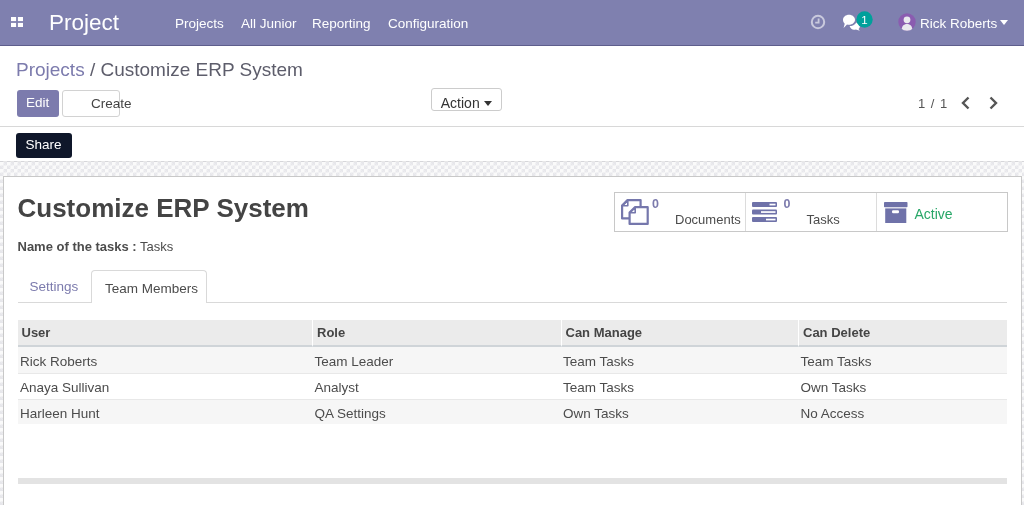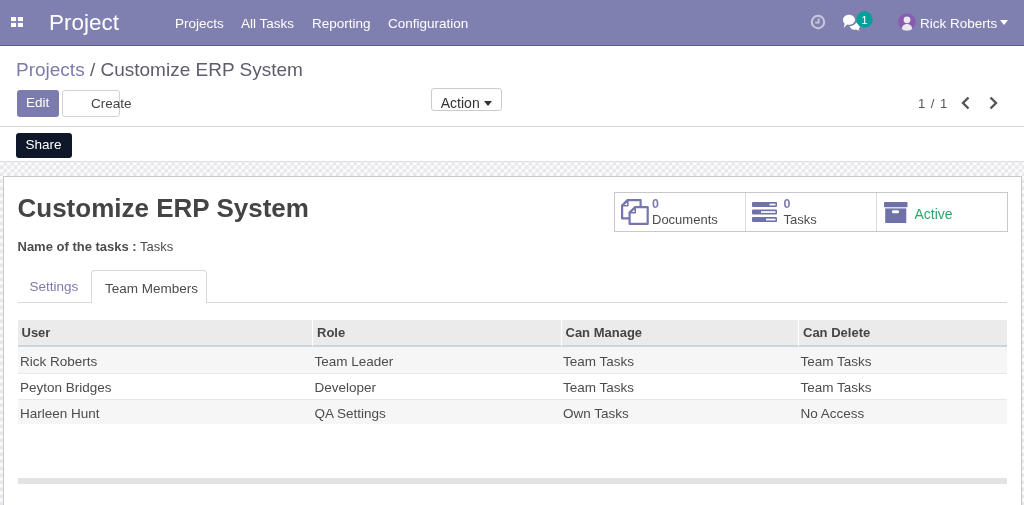--- a/index.html
+++ b/index.html
@@ -38,21 +38,21 @@
   }
   #sheet { left:2.5px; top:175.5px; width:1019px; height:329.5px; background:#fff; border:1px solid #c8c8c8; border-bottom:none; }
 
   #title { left:17.5px; top:193px; font-size:26px; font-weight:bold; color:#444; }
   #nameline { left:17.5px; top:238.5px; font-size:13px; color:#4c4c4c; }
 
   
   #statbox { left:614px; top:192px; width:393.5px; height:39.5px; border:1px solid #c8c8c8; background:#fff; }
   .statdiv { position:absolute; top:193px; width:1px; height:37.5px; background:#dcdcdc; }
   .statnum { position:absolute; font-size:12.5px; font-weight:bold; color:#7c7bad; }
-  .statlbl { position:absolute; font-size:13px; color:#4c4c4c; }
+  .statlbl { position:absolute; font-size:13px; color:#4c4c4c;margin-left:23px; }
   #active-lbl { left:914.5px; top:206px; font-size:14px; color:#28a768; }
 
   
   #tab-settings { left:29.5px; top:279px; font-size:13.5px; color:#7c7bad; }
   #tab-active { left:91px; top:269.5px; width:116px; height:33.5px; background:#fff; border:1px solid #d9d9d9; border-bottom:none; border-radius:4px 4px 0 0; z-index:3; }
   #tab-active span { position:absolute; left:13px; top:10px; font-size:13.5px; color:#4c4c4c; }
   #tabline { left:17.5px; top:302.3px; width:989.5px; height:1px; background:#d9d9d9; z-index:2; }
 
   
   #tbl { left:17.5px; top:319.5px; width:989.5px; }
@@ -69,21 +69,21 @@
 
 <div id="nav" class="abs">
   <svg id="appicon" class="abs" width="12" height="10" viewBox="0 0 12 10">
     <rect x="0" y="0" width="5.1" height="4.1" fill="#fff"></rect>
     <rect x="6.9" y="0" width="5.1" height="4.1" fill="#fff"></rect>
     <rect x="0" y="5.9" width="5.1" height="4.1" fill="#fff"></rect>
     <rect x="6.9" y="5.9" width="5.1" height="4.1" fill="#fff"></rect>
   </svg>
   <div id="brand" class="abs">Project</div>
   <div class="abs navmenu" style="left:175px;">Projects</div>
-  <div class="abs navmenu" style="left:241px;">All Tasks</div>
+  <div class="abs navmenu" style="left:241px;">All Junior</div>
   <div class="abs navmenu" style="left:312px;">Reporting</div>
   <div class="abs navmenu" style="left:388px;">Configuration</div>
 
   <svg class="abs" style="left:810px; top:14px;" width="16" height="16" viewBox="0 0 16 16">
     <circle cx="8" cy="8" r="6.2" fill="none" stroke="#c9c9dd" stroke-width="2"></circle>
     <path d="M8.6 4.5 V8.6 H5.2" fill="none" stroke="#c9c9dd" stroke-width="1.8"></path>
   </svg>
 
   <svg class="abs" style="left:842px; top:13.5px;" width="19" height="17" viewBox="0 0 19 17">
     <path d="M1 5.8 C1 3 3.7 0.8 7 0.8 C10.3 0.8 13 3 13 5.8 C13 8.6 10.3 10.8 7 10.8 C6.3 10.8 5.6 10.7 5 10.5 L1.6 13.9 L2.7 9.7 C1.6 8.7 1 7.3 1 5.8 Z" fill="#fff"></path>
@@ -185,24 +185,24 @@
         </tr>
   </thead>
   <tbody>
     <tr class="odd">
           <td>Rick Roberts</td>
           <td>Team Leader</td>
           <td>Team Tasks</td>
           <td>Team Tasks</td>
         </tr>
     <tr>
-          <td>Peyton Bridges</td>
-          <td>Developer</td>
+          <td>Anaya Sullivan</td>
+          <td>Analyst</td>
           <td>Team Tasks</td>
-          <td>Team Tasks</td>
+          <td>Own Tasks</td>
         </tr>
     <tr class="odd">
           <td>Harleen Hunt</td>
           <td>QA Settings</td>
           <td>Own Tasks</td>
           <td>No Access</td>
         </tr>
   </tbody>
 </table>
 </div>

